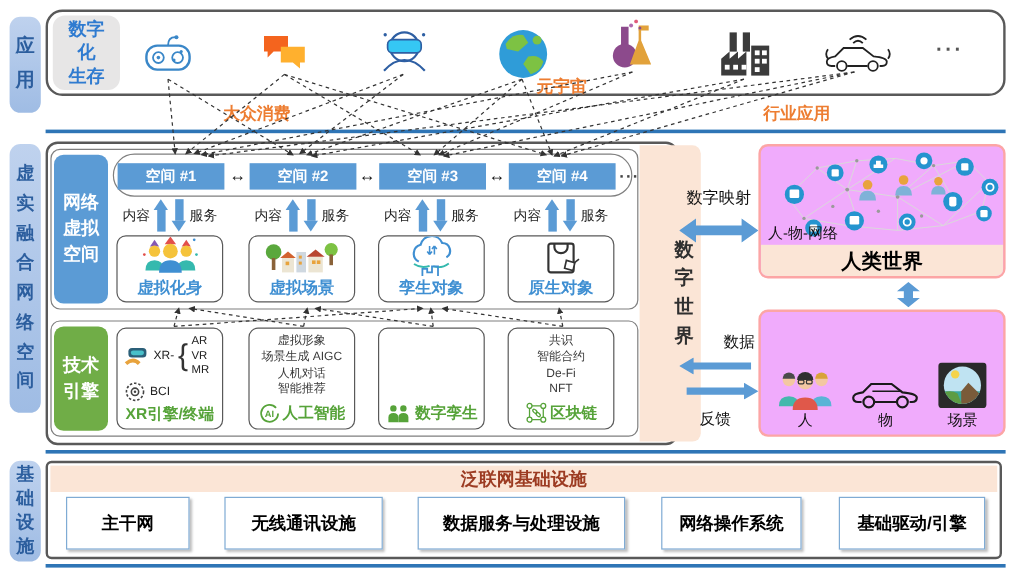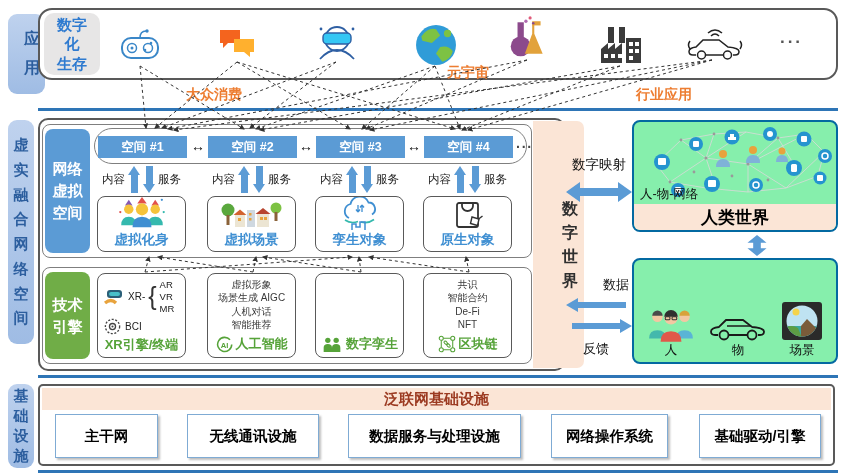--- a/index.html
+++ b/index.html
@@ -38,33 +38,33 @@
   .engbox{border:1.5px solid #595959;border-radius:8px;background:#fff;box-sizing:border-box;
     display:flex;flex-direction:column;overflow:hidden;}
   .engbox .items{font-size:10px;color:#3a3a3a;line-height:1.34;text-align:center;padding-top:4px;}
   .engbox .lblrow{margin-top:auto;display:flex;align-items:center;justify-content:center;gap:3px;
     color:#56a339;font-weight:bold;font-size:13px;padding-bottom:4px;}
   .xrrow{display:flex;align-items:center;gap:3px;padding:5px 2px 0 5px;font-size:10px;color:#222;}
   .xrrow .stack{display:flex;flex-direction:column;font-size:9.5px;line-height:1.25;}
   .xrrow .brace{font-size:25px;line-height:1;color:#333;font-weight:200;}
   
   .peachstrip{background:#fbe5d6;}
-  .worldbox{border:2px solid #0369a1;border-radius:8px;background:#86efac;box-sizing:border-box;overflow:hidden;}
+  .worldbox{border:2px solid #fca5a5;border-radius:8px;background:#f0abfc;box-sizing:border-box;overflow:hidden;}
   .orange-lbl{color:#ed7d31;font-weight:bold;font-size:14px;}
   .btmbox{border:1.5px solid #7fabd4;background:#fff;box-shadow:2px 2px 2px rgba(110,110,110,.45);
     display:flex;align-items:center;justify-content:center;font-weight:bold;font-size:14.5px;color:#000;box-sizing:border-box;}
   svg{display:block;}
   .nozoom{pointer-events:none;}
 </style>
 </head>
 <body>
 
 <div id="canvas">
 
-  <div class="abs vlabel" style="left:8px;top:14px;width:26px;height:80px;font-size:16px;padding-left:11px;">
+  <div class="abs vlabel" style="left:8px;top:14px;width:26px;height:80px;font-size:16px;">
     <span class="vt" style="line-height:1.8;">应用</span>
   </div>
   <div class="abs vlabel" style="left:8px;top:120px;width:26px;height:224px;font-size:15px;">
     <span class="vt" style="line-height:1.65;">虚实融合网络空间</span>
   </div>
   <div class="abs vlabel" style="left:8px;top:384px;width:26px;height:84px;font-size:15px;">
     <span class="vt" style="line-height:1.32;">基础设施</span>
   </div>
 
   <div class="abs frame" style="left:38px;top:8px;width:800px;height:72px;border-radius:14px;"></div>

